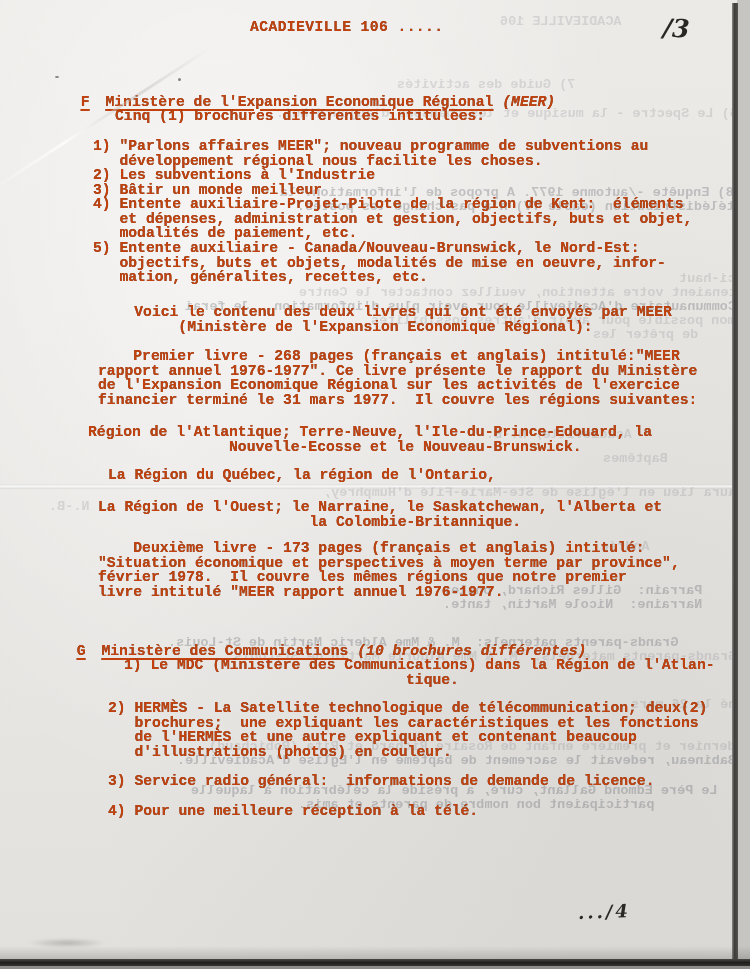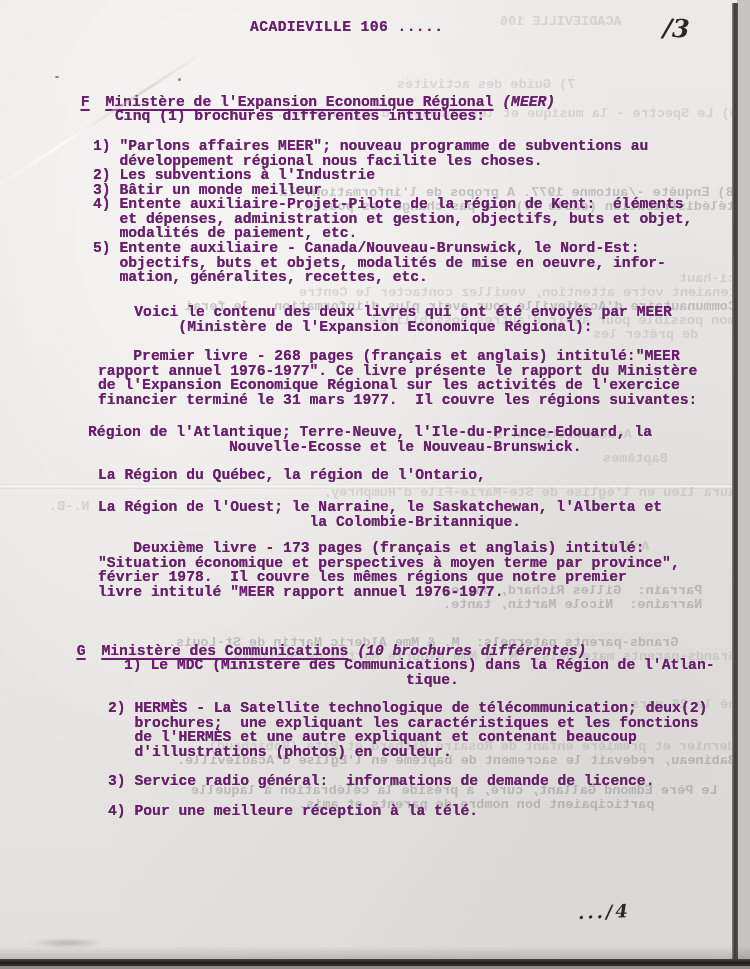--- a/index.html
+++ b/index.html
@@ -11,21 +11,21 @@
   #paper{
     position:absolute;inset:0;
     background:
       radial-gradient(ellipse at 28% 22%, rgba(255,255,255,0.55), rgba(255,255,255,0) 55%),
       radial-gradient(ellipse at 85% 80%, rgba(120,115,110,0.10), rgba(0,0,0,0) 60%),
       linear-gradient(180deg,#eceae7 0%,#e9e7e4 40%,#e6e4e1 80%,#e2e0dd 100%);
   }
   .tw{
     position:absolute;white-space:pre;
     font:700 14.7px/14.5px "Liberation Mono","DejaVu Sans Mono",monospace;
-    color:#701a75;
+    color:#c2410c;
     text-shadow:0 0 0.5px rgba(30,28,25,0.75);
     letter-spacing:0;
   }
   .u{text-decoration:underline;text-decoration-thickness:1.6px;text-underline-offset:3px;}
   .sp{display:inline-block;width:16px;}
   .sfx{margin-left:9px;font-style:italic;}
   .hand{
     position:absolute;color:#2a2825;
     font-family:"DejaVu Serif","Liberation Serif",serif;font-style:italic;
   }
@@ -108,21 +108,21 @@
    objectifs, buts et objets, modalités de mise en oeuvre, infor-
    mation, généralites, recettes, etc.</div>
 <div class="tw" style="left:99px;top:305px;text-align:center;">    Voici le contenu des deux livres qui ont été envoyés par MEER
 (Ministère de l'Expansion Economique Régional):</div>
 <div class="tw" style="left:98px;top:349px;">    Premier livre - 268 pages (français et anglais) intitulé:"MEER
 rapport annuel 1976-1977". Ce livre présente le rapport du Ministère
 de l'Expansion Economique Régional sur les activités de l'exercice
 financier terminé le 31 mars 1977.  Il couvre les régions suivantes:</div>
 <div class="tw" style="left:88px;top:425px;">Région de l'Atlantique; Terre-Neuve, l'Ile-du-Prince-Edouard, la
                 Nouvelle-Ecosse et le Nouveau-Brunswick.</div>
-<div class="tw" style="left:98px;top:468px;">La Région du Québec, la région de l'Ontario,</div>
+<div class="tw" style="left:108px;top:468px;">La Région du Québec, la région de l'Ontario,</div>
 <div class="tw" style="left:98px;top:500px;">La Région de l'Ouest; le Narraine, le Saskatchewan, l'Alberta et
                         la Colombie-Britannique.</div>
 <div class="tw" style="left:98px;top:541px;">    Deuxième livre - 173 pages (français et anglais) intitulé:
 "Situation économique et perspectives à moyen terme par province",
 février 1978.  Il couvre les mêmes régions que notre premier
 livre intitulé "MEER rapport annuel 1976-1977.</div>
 
 <div class="tw" style="left:59px;top:629px;">
   <span class="u">G</span><span class="sp"></span><span class="u">Ministère des Communications</span><span class="sfx">(10 brochures différentes)</span>
 </div>

